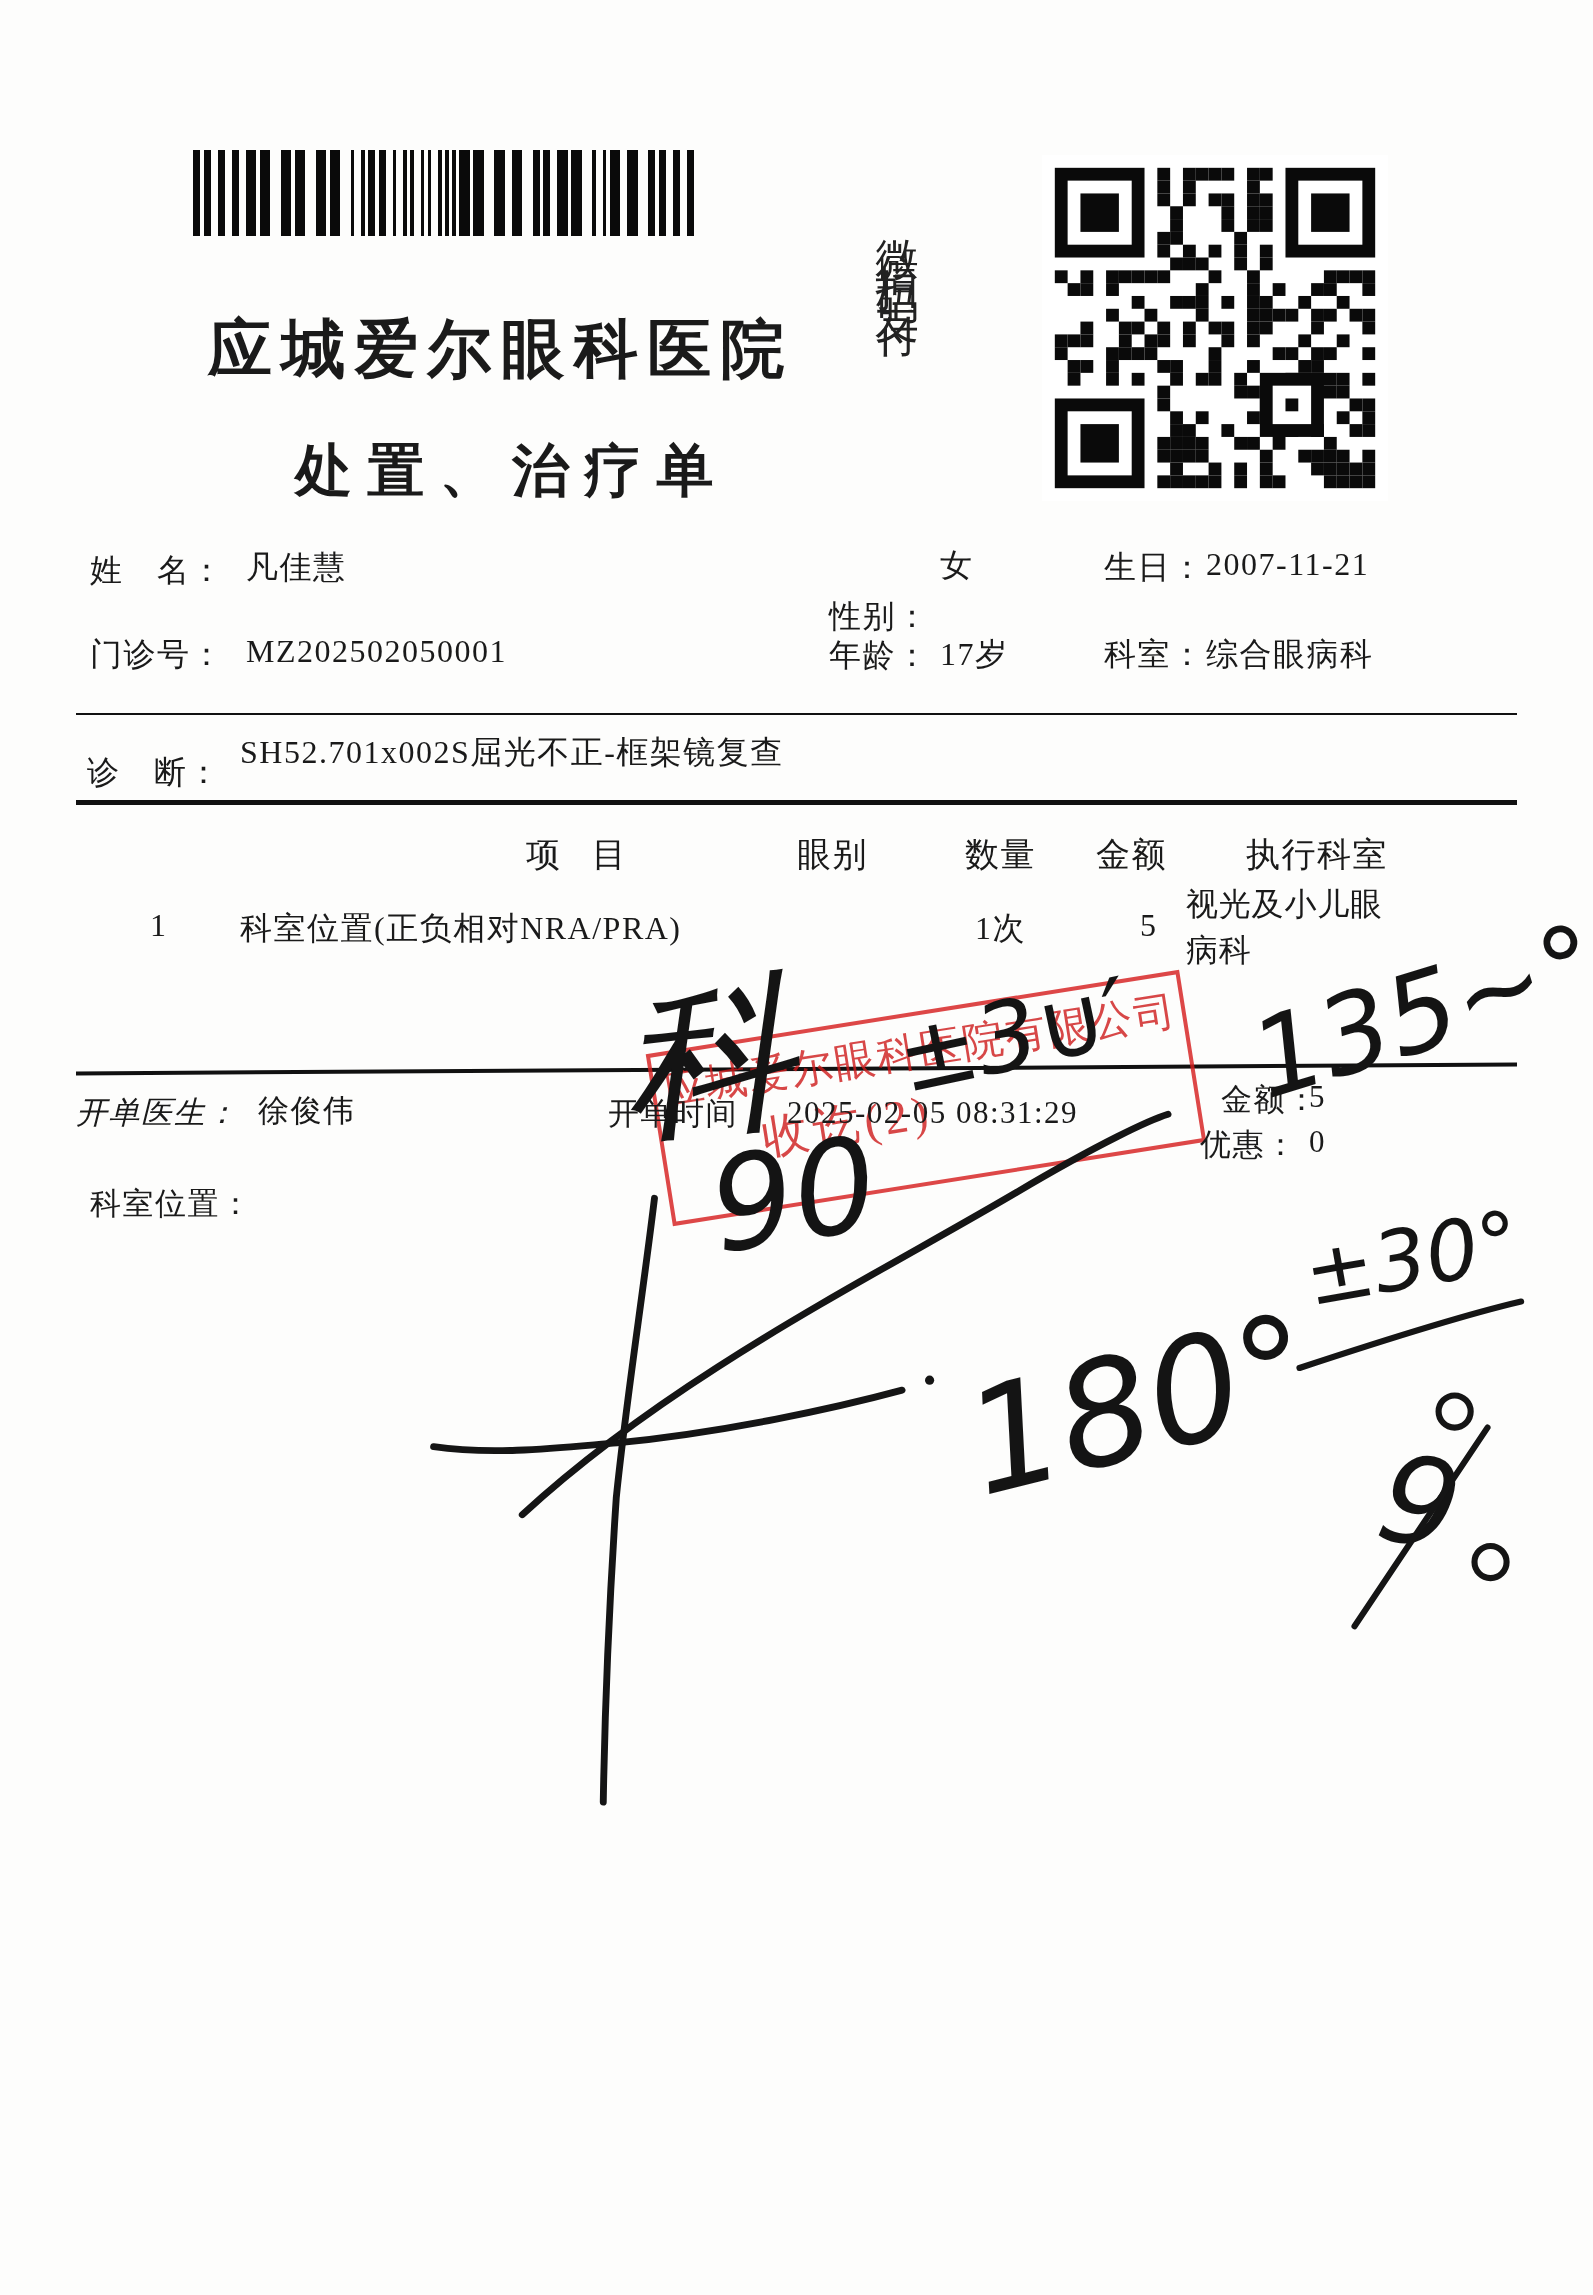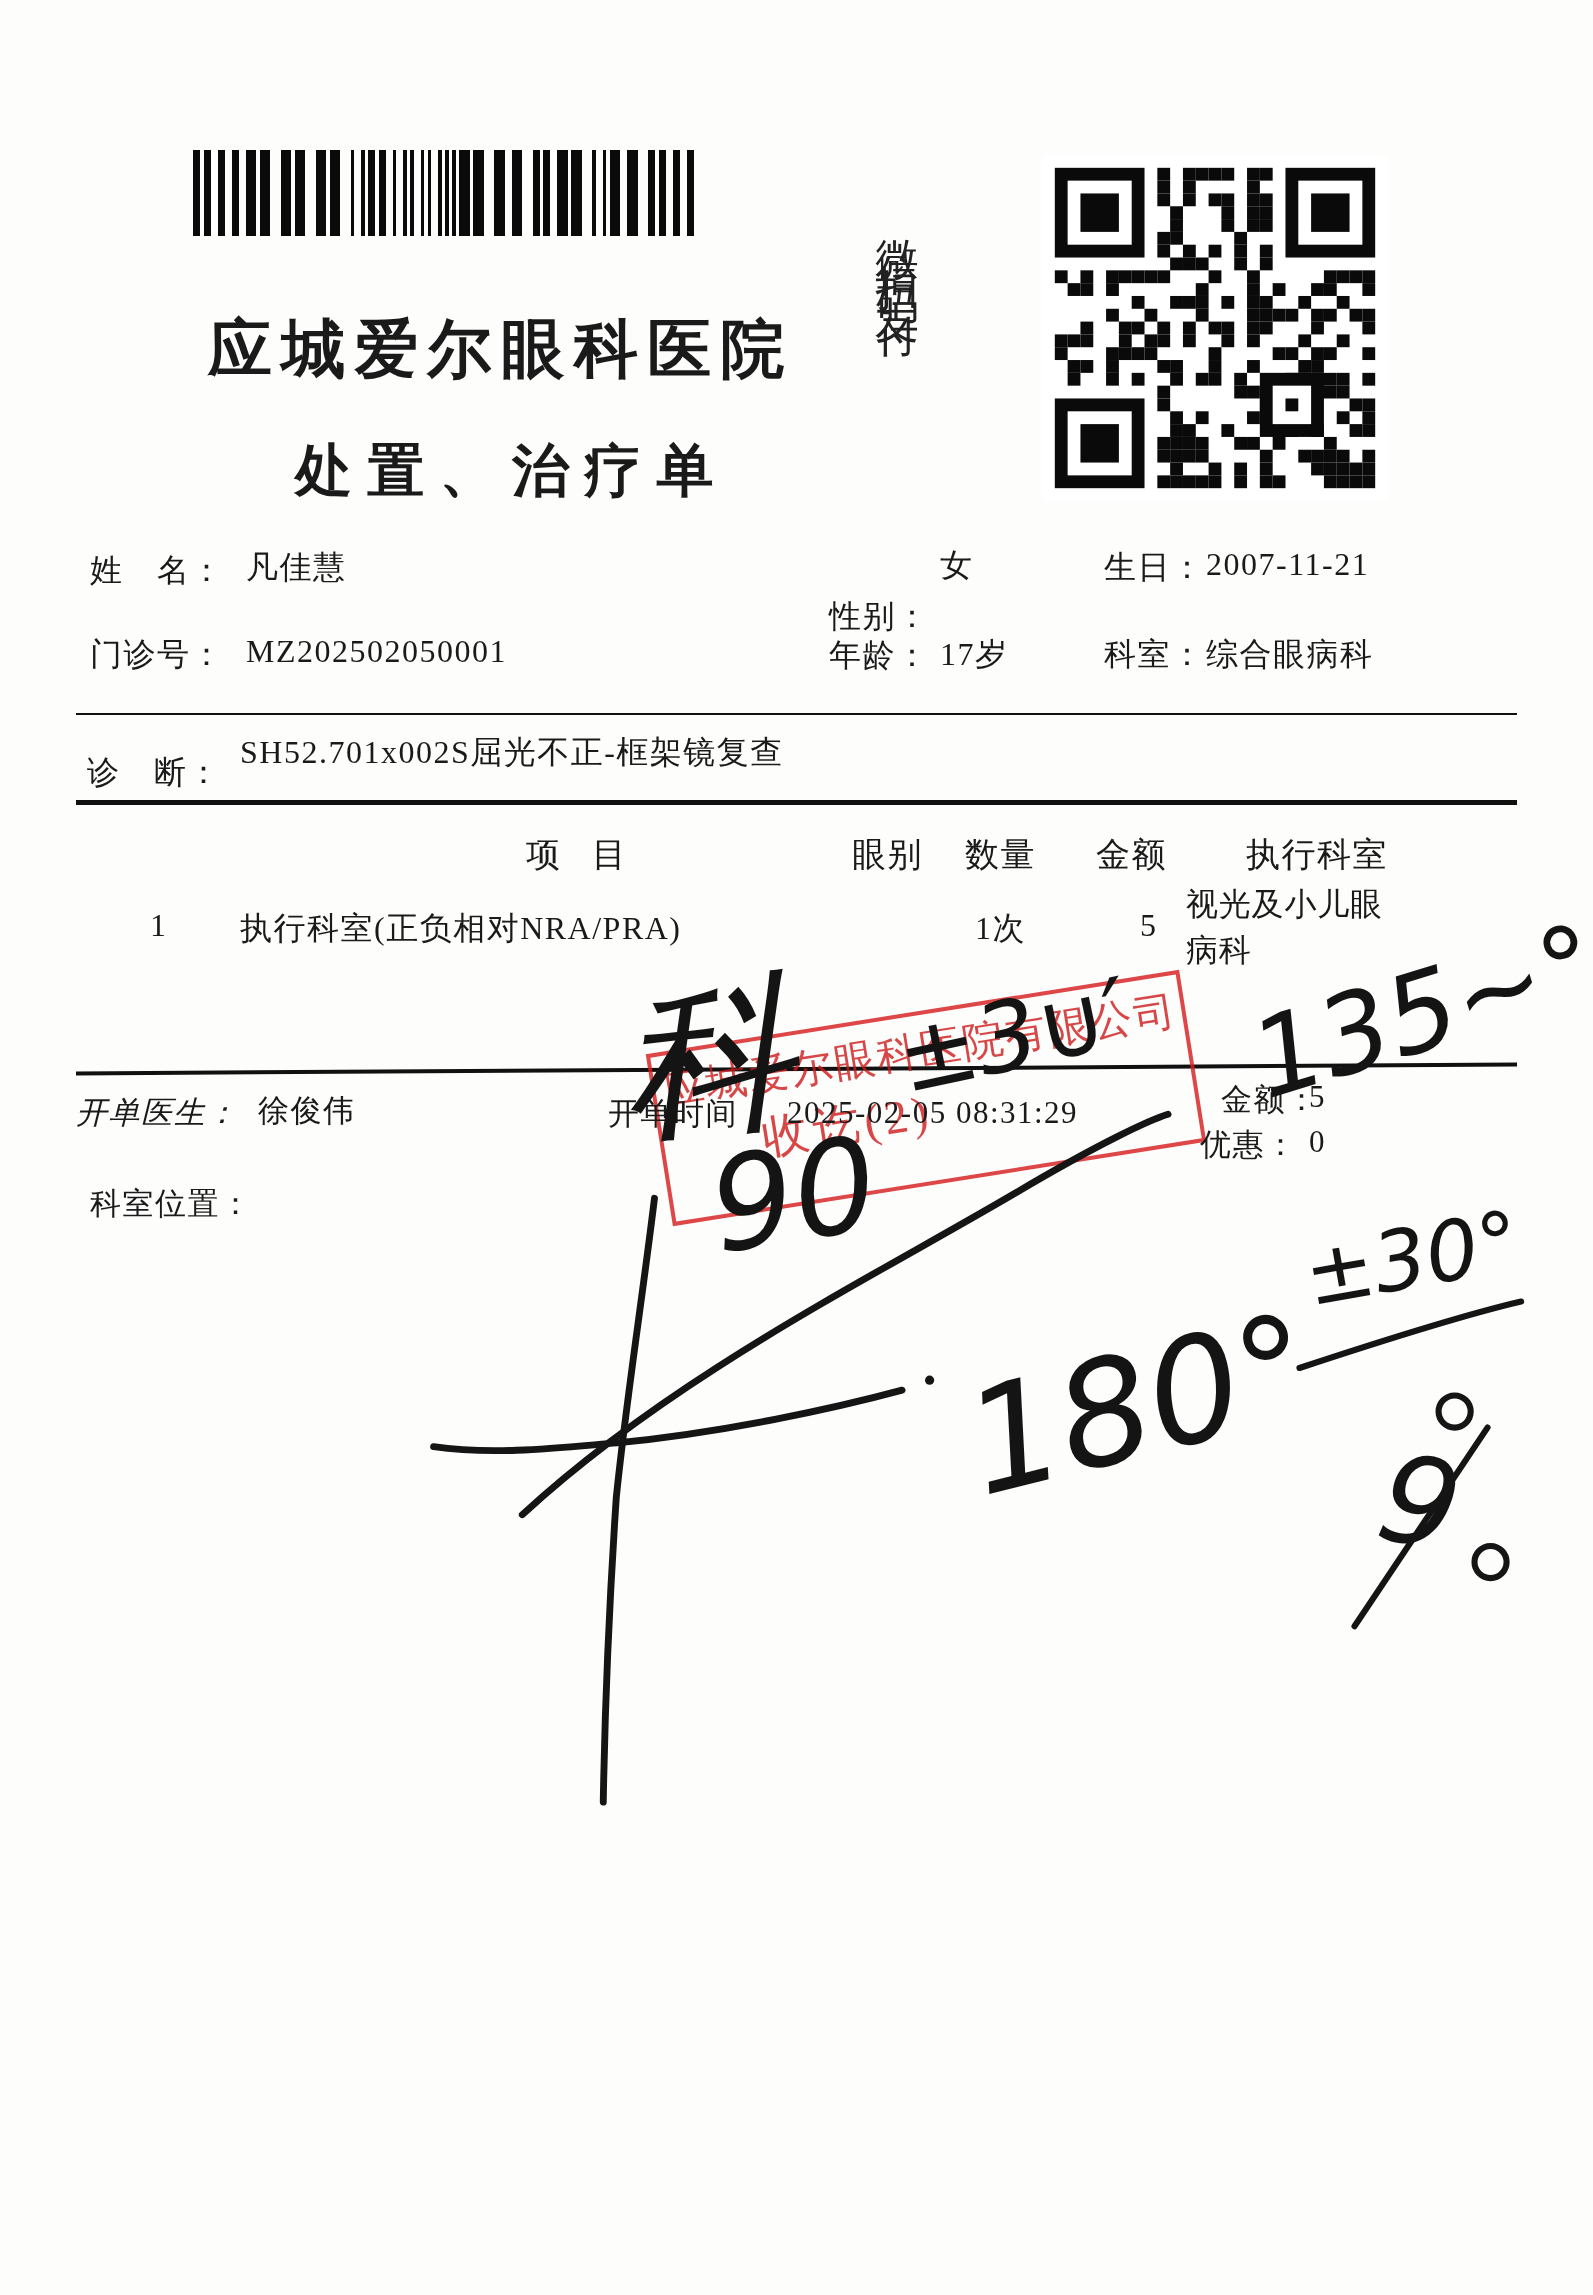--- a/index.html
+++ b/index.html
@@ -357,28 +357,28 @@
   <div class="abs print field" style="left:1206px;top:633px;">综合眼病科</div>
 
   <div class="rule" style="left:76px;top:713px;width:1441px;height:2.3px;"></div>
 
   <div class="abs print field" style="left:87px;top:731px;margin-top:20px;">诊　断：</div>
   <div class="abs print field" style="left:240px;top:731px;">SH52.701x002S屈光不正-框架镜复查</div>
 
   <div class="rule" style="left:76px;top:800px;width:1441px;height:4.6px;"></div>
 
   <div class="abs print thead" style="left:526px;top:832px;letter-spacing:32px;">项目</div>
-  <div class="abs print thead" style="left:852px;top:832px;text-align:right;">眼别</div>
+  <div class="abs print thead" style="left:797px;top:832px;text-align:right;">眼别</div>
   <div class="abs print thead" style="left:965px;top:832px;">数量</div>
   <div class="abs print thead" style="left:1096px;top:832px;">金额</div>
   <div class="abs print thead" style="left:1246px;top:832px;">执行科室</div>
 
   <div>
     <div class="abs print field" style="left:150px;top:907px;">1</div>
-    <div class="abs print field" style="left:240px;top:907px;">执行科室(正负相对NRA/PRA)</div>
+    <div class="abs print field" style="left:240px;top:907px;">科室位置(正负相对NRA/PRA)</div>
     <div class="abs print field" style="left:975px;top:907px;">1次</div>
     <div class="abs print field" style="left:1140px;top:907px;">5</div>
     <div class="abs dept-cell" style="left:1186px;top:881px;">
       <span>视光及小儿眼</span><br>
       <span>病科</span>
     </div>
   </div>
 
   <div class="rule" style="left:76px;top:1067px;width:1441px;height:3.8px;transform:rotate(-0.35deg);"></div>
 

